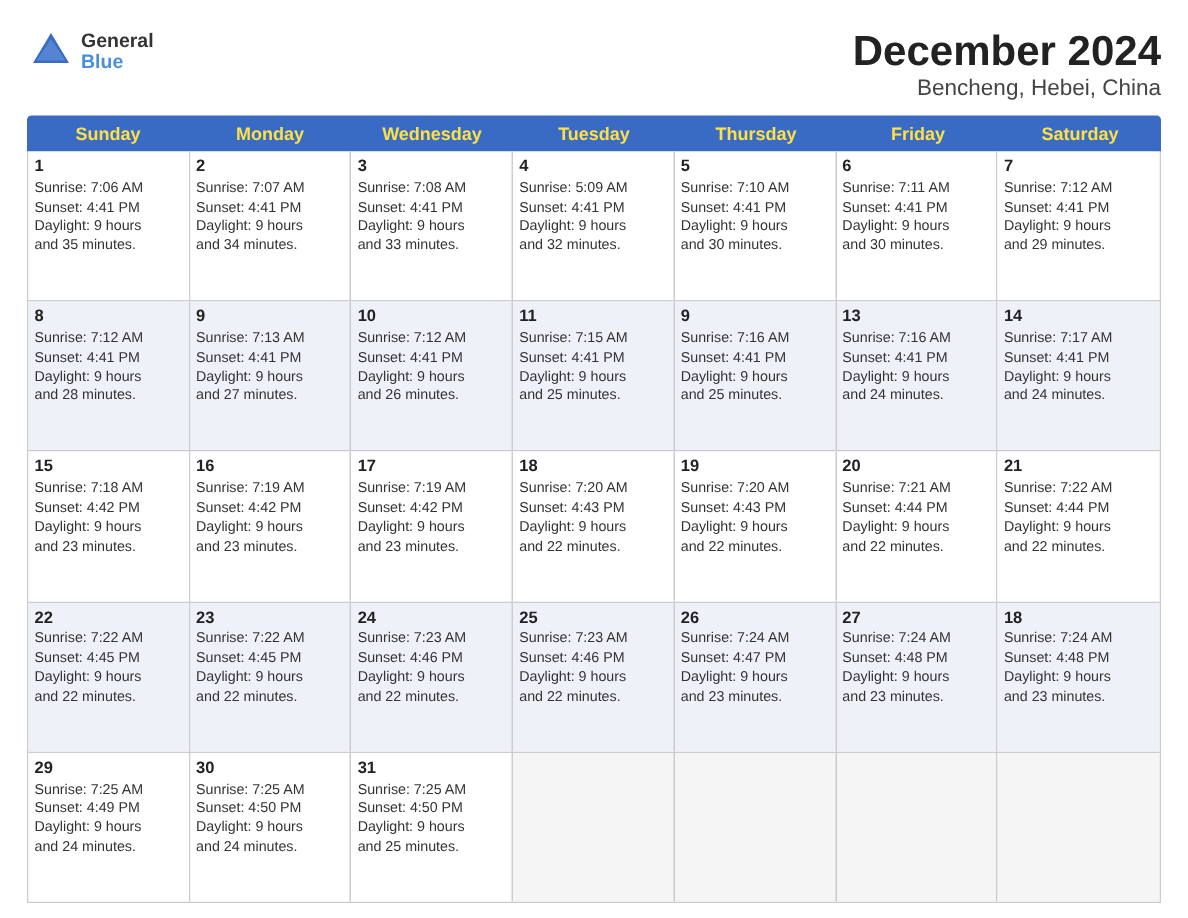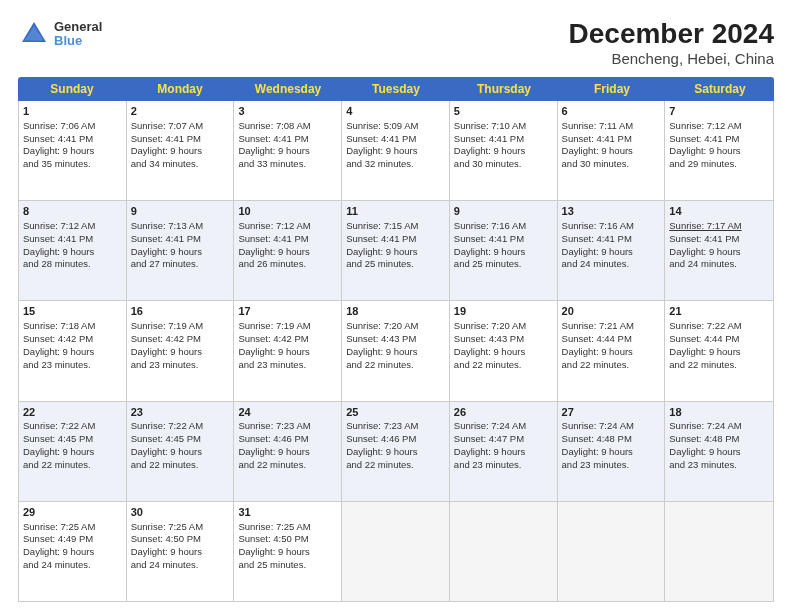--- a/index.html
+++ b/index.html
@@ -235,21 +235,21 @@
           </div>
           <div class="cal-cell alt-row">
             <span class="day-num">13</span>
             <span style="display: block;">Sunrise: 7:16 AM</span>
             <span style="display: block;">Sunset: 4:41 PM</span>
             <span style="display: block;">Daylight: 9 hours</span>
             <span style="display: block;">and 24 minutes.</span>
           </div>
           <div class="cal-cell alt-row">
             <span class="day-num">14</span>
-            <span style="display: block; text-decoration: underline;">Sunrise: 7:17 AM</span>
+            <span style="display: block;">Sunrise: 7:17 AM</span>
             <span style="display: block;">Sunset: 4:41 PM</span>
             <span style="display: block;">Daylight: 9 hours</span>
             <span style="display: block;">and 24 minutes.</span>
           </div>
         </div>
         <div class="cal-row">
           <div class="cal-cell">
             <span class="day-num">15</span>
             <span style="display: block;">Sunrise: 7:18 AM</span>
             <span style="display: block;">Sunset: 4:42 PM</span>

